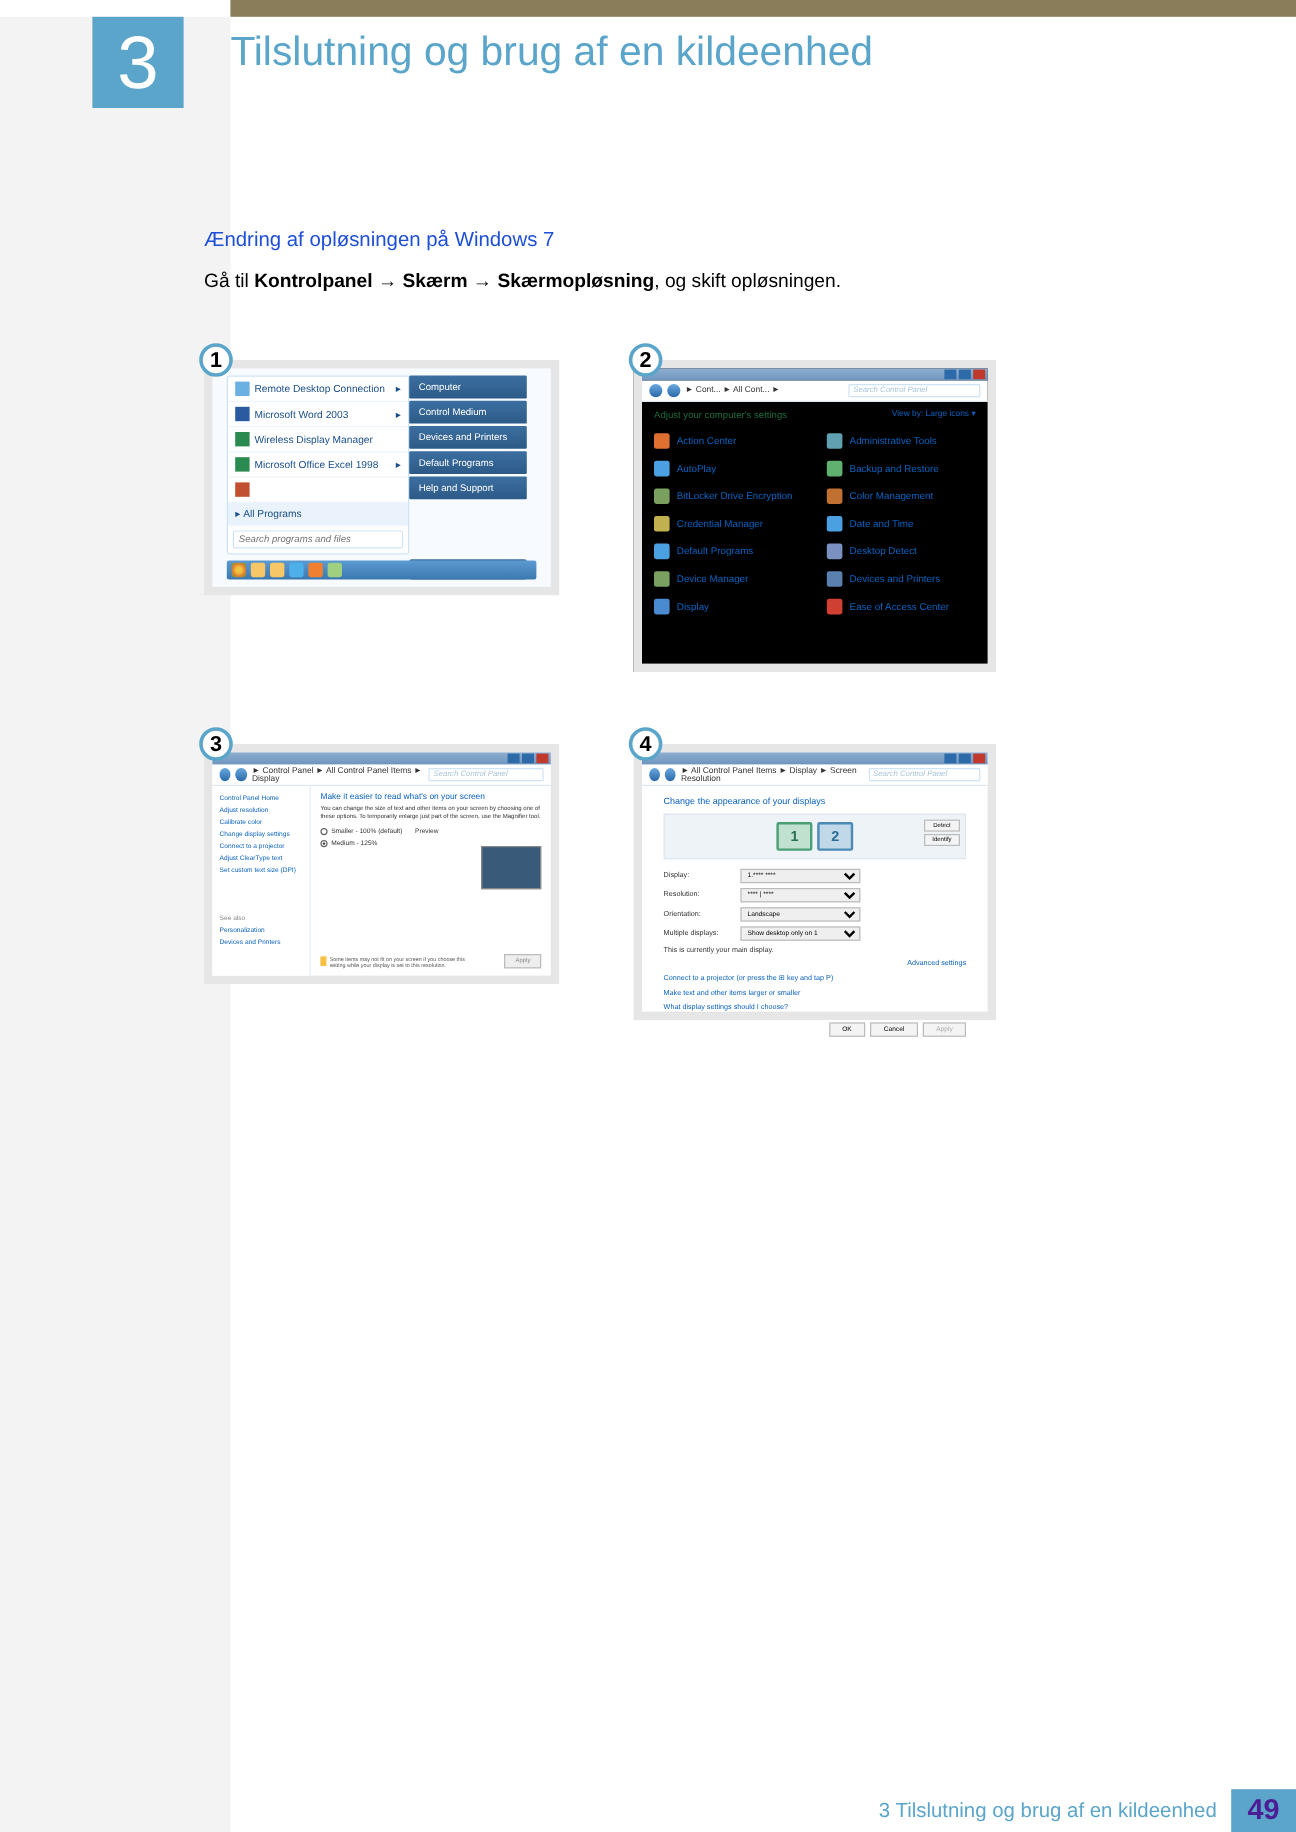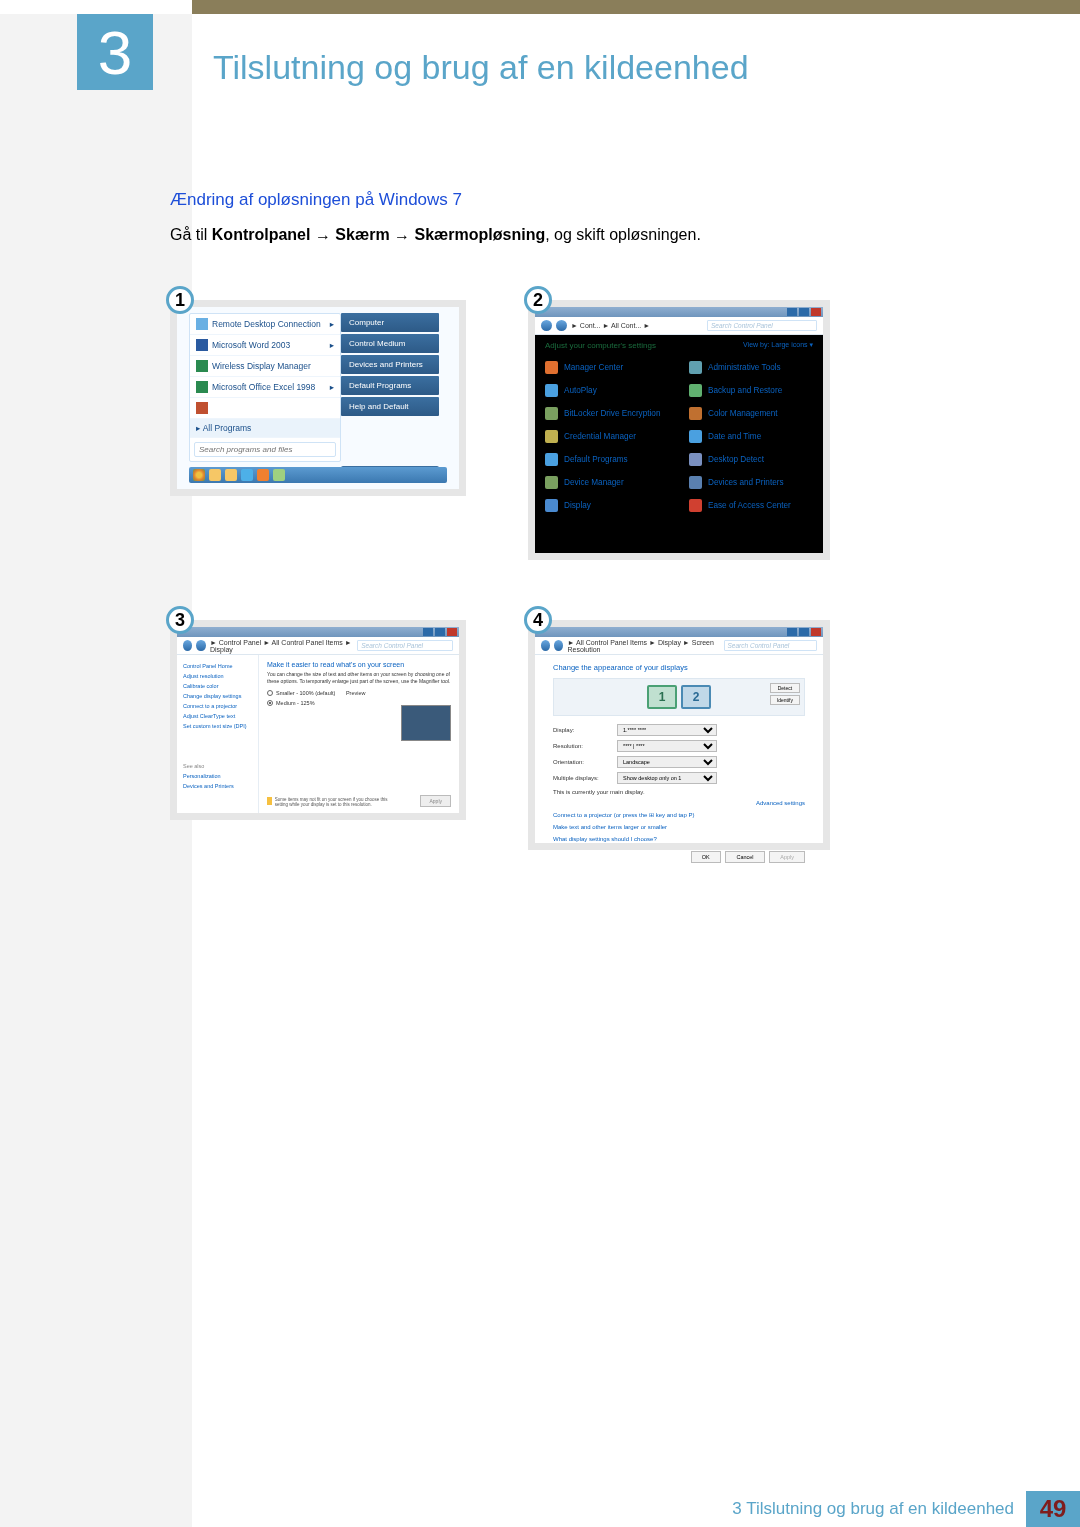--- a/index.html
+++ b/index.html
@@ -25,25 +25,24 @@
     position: absolute;
     top: 14px; left: 77px; width: 76px; height: 76px;
     background: #5aa5c9;
     display:flex; align-items:center; justify-content:center;
   }
   .chapter-box span {
     color:#fff; font-size:62px; font-weight:400;
   }
   .title {
     position:absolute;
-    top: 48px; left: 192px;
+    top: 24px; left: 192px;
     color:#5aa5c9;
     font-size:34px;
     font-weight:400;
-    margin-left:21px;
   }
   .content {
     position:absolute;
     top: 190px; left: 170px; width: 720px;
   }
   .subtitle {
     color:#1d4ed8;
     font-size:17px;
     margin-bottom:14px;
   }
@@ -158,21 +157,21 @@
   
   .page-footer {
     position:absolute;
     bottom:0; left:0; right:0; height:36px;
     display:flex; align-items:center; justify-content:flex-end;
   }
   .page-footer .ftxt {
     color:#5aa5c9; font-size:17px; padding-right:12px;
   }
   .page-footer .pno {
-    width:54px; height:36px; background:#5aa5c9; color:#7f1d1d;
+    width:54px; height:36px; background:#5aa5c9; color:#4c1d95;
     display:flex; align-items:center; justify-content:center;
     font-size:24px; font-weight:bold;
   }
 </style>
 </head>
 <body>
 
 <div class="top-bar"></div>
 <div class="side-col"></div>
 <div class="chapter-box">
@@ -220,21 +219,21 @@
         <div class="start-item start-all"><span>▸</span>&nbsp;<span class="lbl">All Programs</span></div>
         <div class="start-search">
           <input placeholder="Search programs and files" style="">
         </div>
       </div>
       <div class="start-right">
         <div class="tile">Computer</div>
         <div class="tile">Control Medium</div>
         <div class="tile">Devices and Printers</div>
         <div class="tile">Default Programs</div>
-        <div class="tile">Help and Default</div>
+        <div class="tile">Help and Support</div>
         <div class="shut"><span>Shut down</span> &nbsp;▸</div>
       </div>
       <div class="taskbar">
         <div class="ticon tb-start"></div>
         <div class="ticon tb-folder"></div>
         <div class="ticon tb-folder"></div>
         <div class="ticon tb-ie"></div>
         <div class="ticon tb-media"></div>
         <div class="ticon tb-note"></div>
       </div>
@@ -253,21 +252,21 @@
         <span class="search">Search Control Panel</span>
       </div>
       <div class="p2-head">
         <span>Adjust your computer's settings</span>
         <span class="view">View by:  Large icons ▾</span>
       </div>
       <div class="cp-grid">
         <div class="cp-col" id="cp-left">
             <div class="cp-item">
               <span class="ci" style="background: rgb(224, 112, 48);"></span>
-              <span>Manager Center</span>
+              <span>Action Center</span>
             </div>
             <div class="cp-item">
               <span class="ci" style="background: rgb(74, 160, 224);"></span>
               <span>AutoPlay</span>
             </div>
             <div class="cp-item">
               <span class="ci" style="background: rgb(122, 160, 96);"></span>
               <span>BitLocker Drive Encryption</span>
             </div>
             <div class="cp-item">

